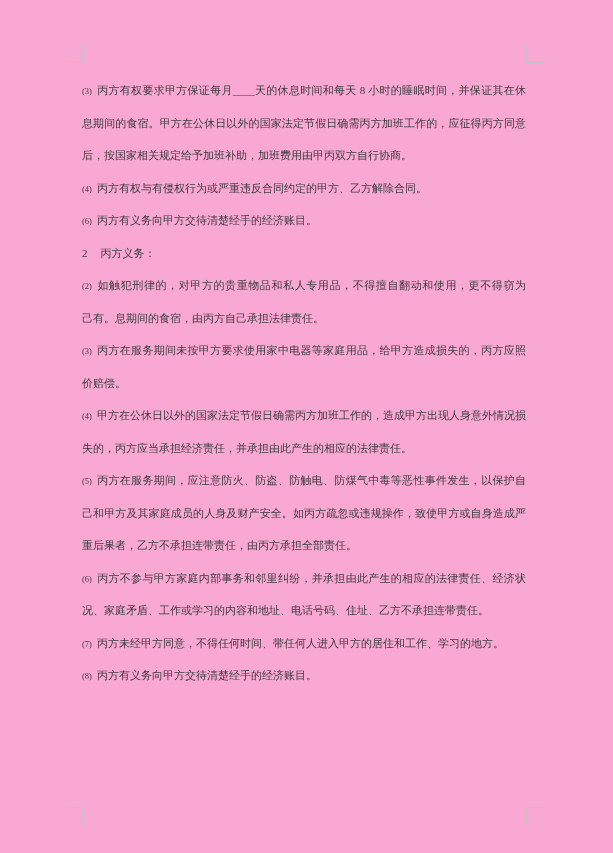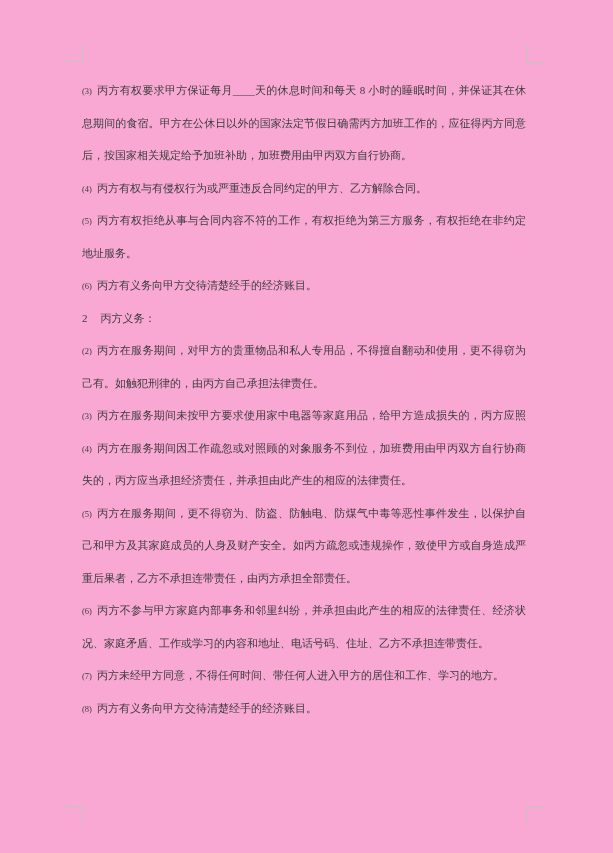--- a/index.html
+++ b/index.html
@@ -69,42 +69,39 @@
   <div class="text-area">
       <div class="para item">
         <div class="line"><span class="marker">(3)</span><span>丙方有权要求甲方保证每月____天的休息时间和每天 8 小时的睡眠时间，并保证其在休</span></div>
         <div class="line">息期间的食宿。甲方在公休日以外的国家法定节假日确需丙方加班工作的，应征得丙方同意</div>
         <div class="line last">后，按国家相关规定给予加班补助，加班费用由甲丙双方自行协商。</div>
       </div>
       <div class="para item">
         <div class="line last"><span class="marker">(4)</span><span>丙方有权与有侵权行为或严重违反合同约定的甲方、乙方解除合同。</span></div>
       </div>
       <div class="para item">
-        <div class="line"><span class="marker">(5)</span><span>丙方有权拒绝从事与合同内容不符的工作，有权拒绝为第三方服务，有权拒绝在非约定</span></div>
-        <div class="line last">地址服务。</div>
-      </div>
-      <div class="para item">
         <div class="line last"><span class="marker">(6)</span><span>丙方有义务向甲方交待清楚经手的经济账目。</span></div>
       </div>
       <div class="para heading">
         <div class="line last"><span class="marker">2</span><span>丙方义务：</span></div>
       </div>
       <div class="para item">
-        <div class="line"><span class="marker">(2)</span><span>丙方在服务期间，对甲方的贵重物品和私人专用品，不得擅自翻动和使用，更不得窃为</span></div>
-        <div class="line last">己有。如触犯刑律的，由丙方自己承担法律责任。</div>
+        <div class="line"><span class="marker">(2)</span><span>如触犯刑律的，对甲方的贵重物品和私人专用品，不得擅自翻动和使用，更不得窃为</span></div>
+        <div class="line last">己有。息期间的食宿，由丙方自己承担法律责任。</div>
       </div>
       <div class="para item">
         <div class="line"><span class="marker">(3)</span><span>丙方在服务期间未按甲方要求使用家中电器等家庭用品，给甲方造成损失的，丙方应照</span></div>
+        <div class="line last">价赔偿。</div>
       </div>
       <div class="para item">
-        <div class="line"><span class="marker">(4)</span><span>丙方在服务期间因工作疏忽或对照顾的对象服务不到位，加班费用由甲丙双方自行协商</span></div>
+        <div class="line"><span class="marker">(4)</span><span>甲方在公休日以外的国家法定节假日确需丙方加班工作的，造成甲方出现人身意外情况损</span></div>
         <div class="line last">失的，丙方应当承担经济责任，并承担由此产生的相应的法律责任。</div>
       </div>
       <div class="para item">
-        <div class="line"><span class="marker">(5)</span><span>丙方在服务期间，更不得窃为、防盗、防触电、防煤气中毒等恶性事件发生，以保护自</span></div>
+        <div class="line"><span class="marker">(5)</span><span>丙方在服务期间，应注意防火、防盗、防触电、防煤气中毒等恶性事件发生，以保护自</span></div>
         <div class="line">己和甲方及其家庭成员的人身及财产安全。如丙方疏忽或违规操作，致使甲方或自身造成严</div>
         <div class="line last">重后果者，乙方不承担连带责任，由丙方承担全部责任。</div>
       </div>
       <div class="para item">
         <div class="line"><span class="marker">(6)</span><span>丙方不参与甲方家庭内部事务和邻里纠纷，并承担由此产生的相应的法律责任、经济状</span></div>
         <div class="line last">况、家庭矛盾、工作或学习的内容和地址、电话号码、住址、乙方不承担连带责任。</div>
       </div>
       <div class="para item">
         <div class="line last"><span class="marker">(7)</span><span>丙方未经甲方同意，不得任何时间、带任何人进入甲方的居住和工作、学习的地方。</span></div>
       </div>

